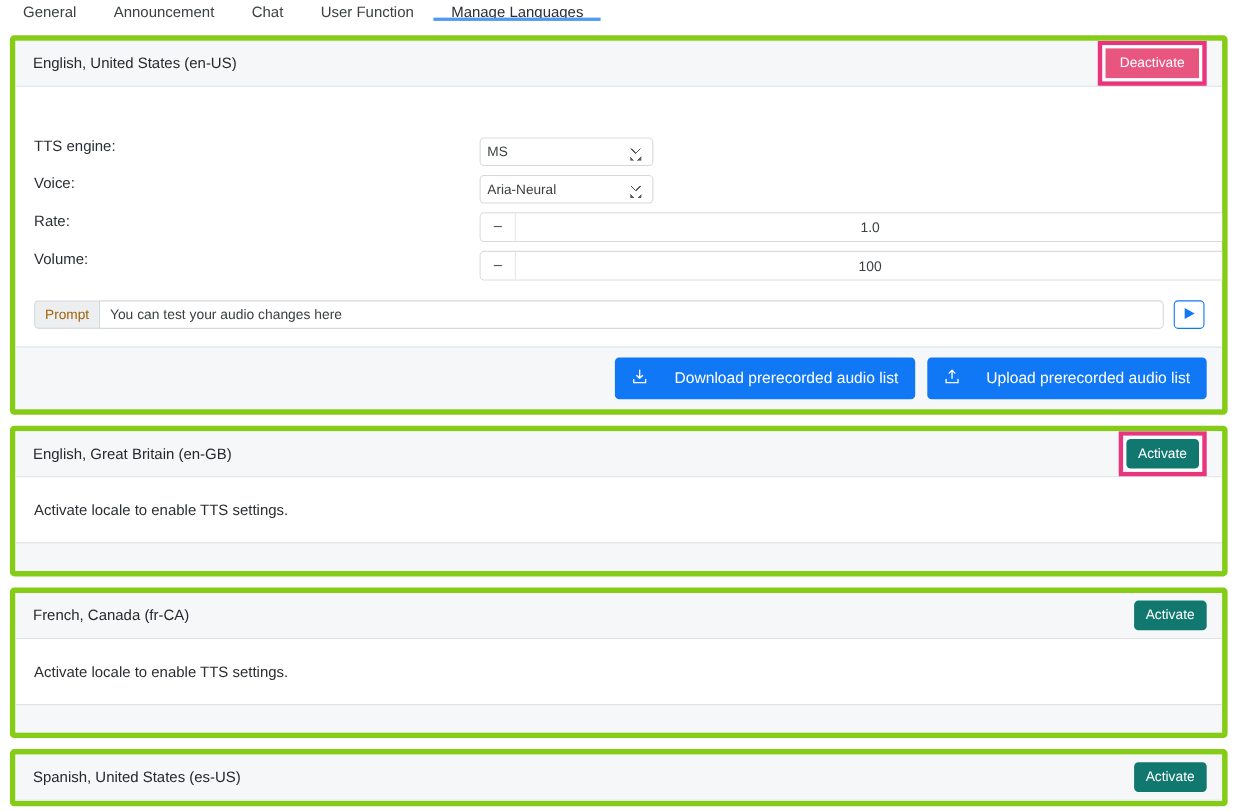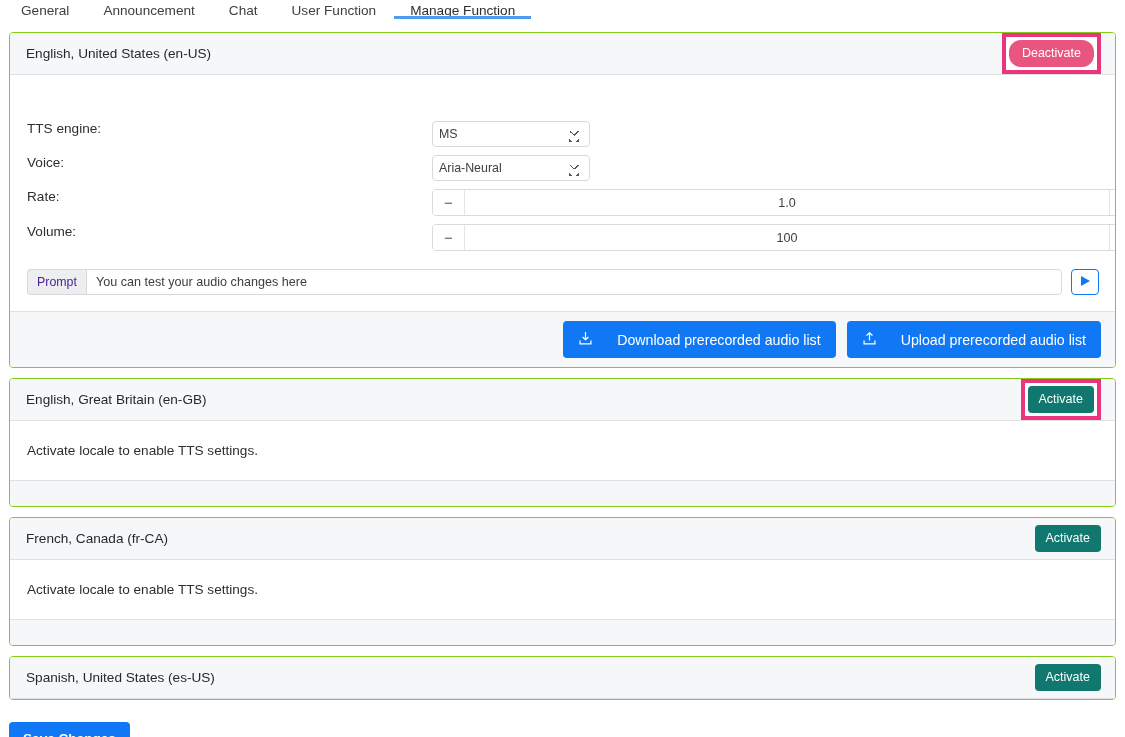--- a/index.html
+++ b/index.html
@@ -38,21 +38,21 @@
     content: "";
     position: absolute;
     left: 1px; right: 1px; bottom: 0;
     height: 3px;
     background: #4f9bf0;
   }
 
   
   .wrap { padding: 0 9px; }
   .card {
-    border: 1px solid #84cc16;
+    border: 5px solid #84cc16;
     border-radius: 4px;
     background: #fff;
     margin-bottom: 10px;
     overflow: hidden;
   }
   .card-head {
     background: #f6f7f8;
     border-bottom: 1px solid #dfe1e3;
     height: 42px;
     display: flex;
@@ -91,21 +91,21 @@
     border-radius: 3px;
     cursor: pointer;
     font-size: 12.5px;
     line-height: 1;
     white-space: nowrap;
   }
   .btn-deactivate {
     background: #e8557f;
     color: #ffffff;
     padding: 7px 13px 8px;
-    border-radius: 12px;
+    border-radius: 0;
   }
   .btn-activate {
     background: #10786f;
     color: #ffffff;
     padding: 7px 11px 8px;
     border-radius: 4px;
   }
   .btn-blue {
     background: #1077f5;
     color: #fff;
@@ -217,21 +217,21 @@
     flex: 1;
     display: flex;
     height: 26px;
   }
   .prompt-tag {
     background: #eceef0;
     border: 1px solid #d6d9dc;
     border-right: none;
     border-radius: 4px 0 0 4px;
     font-size: 12.4px;
-    color: #4c1d95;
+    color: #a16207;
     padding: 0 9px;
     display: flex;
     align-items: center;
   }
   .prompt-in {
     flex: 1;
     border: 1px solid #d6d9dc;
     border-radius: 0 4px 4px 0;
     font-size: 12.6px;
     color: #3c4043;
@@ -263,21 +263,21 @@
 <body>
 
 
 
 
 <div class="tabbar">
   <button class="tab">General</button>
   <button class="tab">Announcement</button>
   <button class="tab">Chat</button>
   <button class="tab">User Function</button>
-  <button class="tab active">Manage Function</button>
+  <button class="tab active">Manage Languages</button>
 </div>
 
 <div class="wrap">
 
   <div class="card">
     <div class="card-head">
       <span class="card-title">English, United States (en-US)</span>
       <span class="hl">
         <button class="btn btn-deactivate">Deactivate</button>
       </span>

